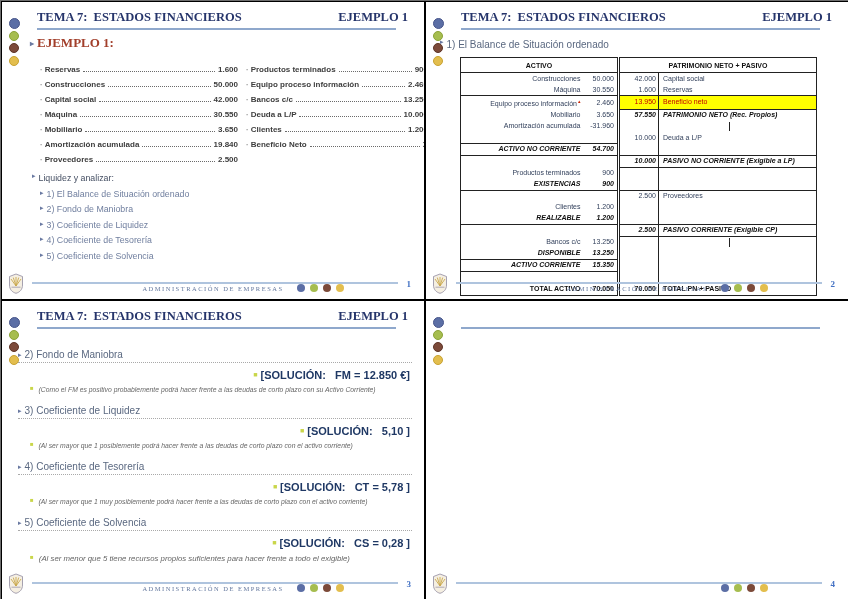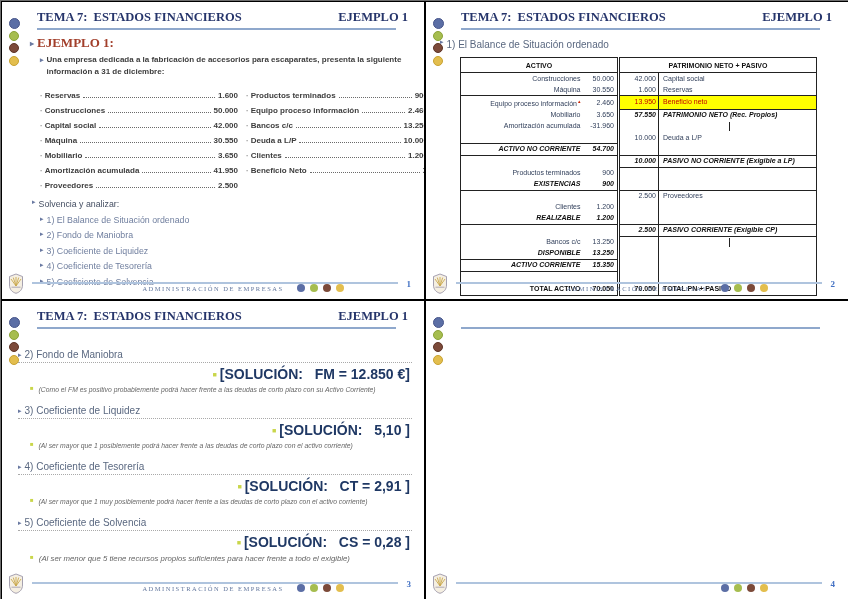--- a/index.html
+++ b/index.html
@@ -70,21 +70,21 @@
   .cmark{color:#cc2200;font-size:5px;vertical-align:super;margin-left:1px;}
   .cursor-mark{display:inline-block;width:1px;height:9px;background:#222;margin-left:66px;vertical-align:middle;}
 
   
   .s3-content{position:absolute;left:16px;top:44px;right:12px;}
   .sec{margin-top:12px;}
   .sec:first-child{margin-top:4px;}
   .sec-head{display:flex;align-items:baseline;border-bottom:1.5px dotted #a9a9a9;padding-bottom:2px;
             font-size:10px;color:#5a6880;}
   .sol-row{margin-top:2px;text-align:right;padding-right:2px;}
-  .sol-text{font-size:14px;font-weight:bold;color:#1f3864;white-space:pre;}
+  .sol-text{font-size:11px;font-weight:bold;color:#1f3864;white-space:pre;}
   .note-row{margin:3px 0 0 12px;font-size:6.8px;font-style:italic;color:#666;}
   .note-large{font-size:7.8px;}
 </style>
 </head>
 <body>
 
 <div class="page">
 
   <div class="slide">
     <span class="mbullet mb-blue"></span>
@@ -95,24 +95,20 @@
     <div class="titlebar">
       <span>TEMA 7:  ESTADOS FINANCIEROS</span>
       <span>EJEMPLO 1</span>
     </div>
     <div class="title-rule"></div>
 
     <div class="s1-content">
       <div class="ej-head">
         <span class="tri">▸</span><span>EJEMPLO 1:</span>
       </div>
-      <div class="intro">
-        <span class="tri">▸</span>
-          <span>Una empresa dedicada a la fabricación de accesorios para escaparates, presenta la siguiente información a 31 de diciembre:</span>
-      </div>
       <div class="fin-grid">
         <div class="fin-col" id="s1-items-left">
             <div class="fin-row">
               <span class="idot">·</span>
               <span class="fin-label">Reservas</span>
               <span class="leader"></span>
               <span class="fin-value">1.600</span>
             </div>
             <div class="fin-row">
               <span class="idot">·</span>
@@ -135,21 +131,21 @@
             <div class="fin-row">
               <span class="idot">·</span>
               <span class="fin-label">Mobiliario</span>
               <span class="leader"></span>
               <span class="fin-value">3.650</span>
             </div>
             <div class="fin-row">
               <span class="idot">·</span>
               <span class="fin-label">Amortización acumulada</span>
               <span class="leader"></span>
-              <span class="fin-value">41.950</span>
+              <span class="fin-value">19.840</span>
             </div>
             <div class="fin-row">
               <span class="idot">·</span>
               <span class="fin-label">Proveedores</span>
               <span class="leader"></span>
               <span class="fin-value">2.500</span>
             </div>
           </div>
         <div class="fin-col" id="s1-items-right">
             <div class="fin-row">
@@ -185,21 +181,21 @@
             <div class="fin-row">
               <span class="idot">·</span>
               <span class="fin-label">Beneficio Neto</span>
               <span class="leader"></span>
               <span class="fin-value">X</span>
             </div>
           </div>
       </div>
       <div class="calc-head">
         <span class="tri">▸</span>
-          <span>Solvencia y analizar:</span>
+          <span>Liquidez y analizar:</span>
       </div>
       <div class="calc-list" id="s1-calc">
           <div class="calc-item">
             <span class="tri">▸</span>
             <span>1) El Balance de Situación ordenado</span>
           </div>
           <div class="calc-item">
             <span class="tri">▸</span>
             <span>2) Fondo de Maniobra</span>
           </div>
@@ -437,21 +433,21 @@
             <span class="sec-title">3) Coeficiente de Liquidez</span>
           </div>
           <div class="sol-row"><span class="sqdot">■</span><span class="sol-text">[SOLUCIÓN:   5,10 ]</span></div>
           <div class="note-row"><span class="sqdot small">■</span><span class="note-text"> (Al ser mayor que 1 posiblemente podrá hacer frente a las deudas de corto plazo con el activo corriente)</span></div>
         </div>
         <div class="sec">
           <div class="sec-head">
             <span class="tri">▸</span>
             <span class="sec-title">4) Coeficiente de Tesorería</span>
           </div>
-          <div class="sol-row"><span class="sqdot">■</span><span class="sol-text">[SOLUCIÓN:   CT = 2,91 ]</span></div>
+          <div class="sol-row"><span class="sqdot">■</span><span class="sol-text">[SOLUCIÓN:   CT = 5,78 ]</span></div>
           <div class="note-row"><span class="sqdot small">■</span><span class="note-text"> (Al ser mayor que 1 muy posiblemente podrá hacer frente a las deudas de corto plazo con el activo corriente)</span></div>
         </div>
         <div class="sec">
           <div class="sec-head">
             <span class="tri">▸</span>
             <span class="sec-title">5) Coeficiente de Solvencia</span>
           </div>
           <div class="sol-row"><span class="sqdot">■</span><span class="sol-text">[SOLUCIÓN:   CS = 0,28 ]</span></div>
           <div class="note-row note-large"><span class="sqdot small">■</span><span class="note-text"> (Al ser menor que 5 tiene recursos propios suficientes para hacer frente a todo el exigible)</span></div>
         </div>

